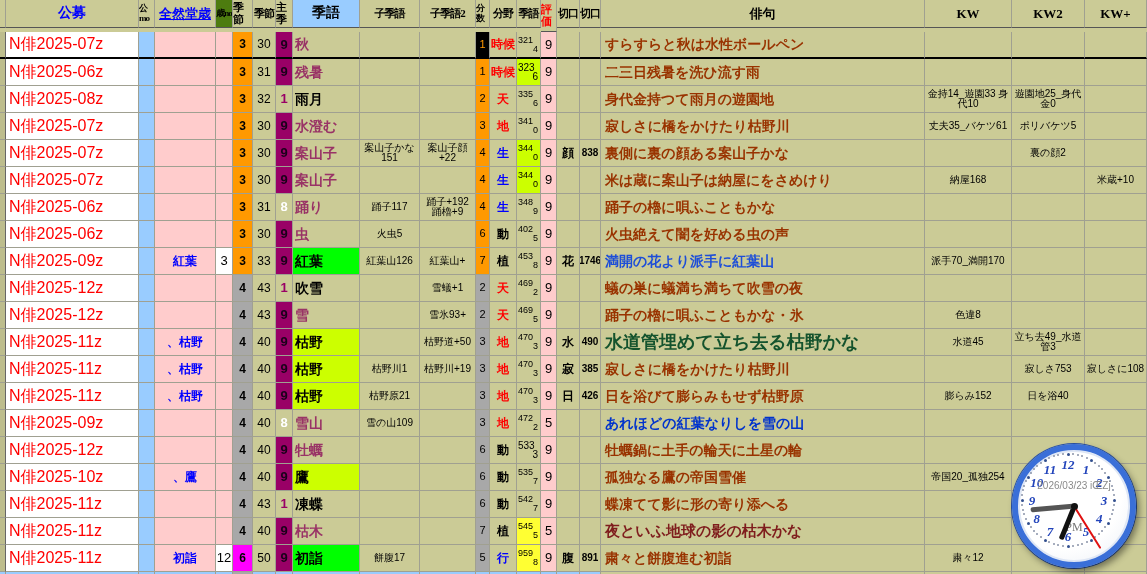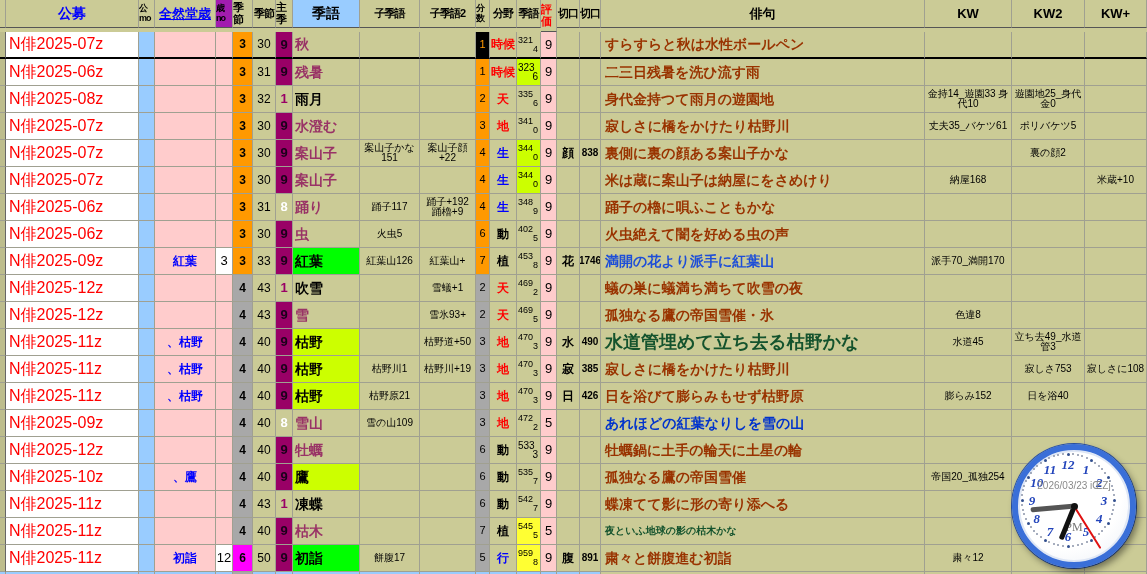--- a/index.html
+++ b/index.html
@@ -3,21 +3,21 @@
 <meta charset="utf-8">
 <style>
   html,body{margin:0;padding:0;}
   body{font-family:"Liberation Sans","DejaVu Sans",sans-serif;}
   #app{position:relative;width:1147px;height:574px;overflow:hidden;background:#cbcb96;}
   #grid{position:absolute;left:0;top:0;}
   .row{display:flex;}
   .cell{box-sizing:border-box;border-right:1px solid #a0a091;border-bottom:1px solid #a0a091;
         display:flex;align-items:center;justify-content:center;overflow:hidden;
         font-family:"Liberation Sans","DejaVu Sans",sans-serif;white-space:pre-wrap;line-height:1.05;}
-  .hdr{font-weight:bold;}
+  .hdr{font-weight:bold;font-family:Liberation Serif, serif;}
   .left{justify-content:flex-start;}
   .stack{flex-direction:column;align-items:stretch;justify-content:center;}
   .stack span{display:block;line-height:9px;}
   .stack .t{text-align:left;padding-left:1px;}
   .stack .b{text-align:right;padding-right:2px;}
   .stack2 span{display:block;line-height:10px;text-align:center;font-weight:bold;}
   
   #clock{position:absolute;left:1012px;top:444px;width:112px;height:112px;border-radius:50%;
          background:radial-gradient(circle at 40% 35%, #ffffff 60%, #e8edf5 100%);
          border:6px solid #3a6fd8;box-shadow:0 0 0 2px #dfe7f5 inset, 3px 4px 7px rgba(0,0,0,.45), 0 0 0 1px #2a52a8;}
@@ -37,21 +37,21 @@
 </head>
 <body>
 
 <div id="app">
   <div id="grid">
       <div class="row">
         <div class="cell hdr" style="width: 6px; height: 28px; background: rgb(203, 203, 150); border-bottom: 1px solid rgb(85, 85, 85); font-size: 11px; letter-spacing: -1px;"></div>
         <div class="cell hdr" style="width: 133px; height: 28px; background: rgb(203, 203, 150); border-bottom: 1px solid rgb(85, 85, 85); color: rgb(0, 0, 255); font-size: 14px;">公募</div>
         <div class="cell hdr" style="width: 16px; height: 28px; background: rgb(203, 203, 150); border-bottom: 1px solid rgb(85, 85, 85); font-size: 9px; letter-spacing: -1px;">公mo</div>
         <div class="cell hdr" style="width: 61px; height: 28px; background: rgb(203, 203, 150); border-bottom: 1px solid rgb(85, 85, 85); color: rgb(0, 0, 255); font-size: 13px; text-decoration: underline;">全然堂歳</div>
-        <div class="cell hdr" style="width: 17px; height: 28px; background: #a21caf; border-bottom: 1px solid rgb(85, 85, 85); font-size: 9px; letter-spacing: -1px;">歳no</div>
+        <div class="cell hdr" style="width: 17px; height: 28px; background: #4d7c0f; border-bottom: 1px solid rgb(85, 85, 85); font-size: 9px; letter-spacing: -1px;">歳no</div>
         <div class="cell hdr" style="width: 20px; height: 28px; background: rgb(203, 203, 150); border-bottom: 1px solid rgb(85, 85, 85); font-size: 11px; letter-spacing: -1px;">季節</div>
         <div class="cell hdr" style="width: 23px; height: 28px; background: rgb(203, 203, 150); border-bottom: 1px solid rgb(85, 85, 85); font-size: 11px; letter-spacing: -1px;">季節</div>
         <div class="cell hdr" style="width: 17px; height: 28px; background: rgb(203, 203, 150); border-bottom: 1px solid rgb(85, 85, 85); font-size: 11px; letter-spacing: -1px;">主季</div>
         <div class="cell hdr" style="width: 67px; height: 28px; background: rgb(153, 204, 255); border-bottom: 1px solid rgb(85, 85, 85); font-size: 14px;">季語</div>
         <div class="cell hdr" style="width: 60px; height: 28px; background: rgb(203, 203, 150); border-bottom: 1px solid rgb(85, 85, 85); font-size: 11px; letter-spacing: -1px;">子季語</div>
         <div class="cell hdr" style="width: 56px; height: 28px; background: rgb(203, 203, 150); border-bottom: 1px solid rgb(85, 85, 85); font-size: 11px; letter-spacing: -1px;">子季語2</div>
         <div class="cell hdr" style="width: 14px; height: 28px; background: rgb(203, 203, 150); border-bottom: 1px solid rgb(85, 85, 85); font-size: 9px; letter-spacing: -1px;">分数</div>
         <div class="cell hdr" style="width: 27px; height: 28px; background: rgb(203, 203, 150); border-bottom: 1px solid rgb(85, 85, 85); font-size: 11px; letter-spacing: -1px;">分野</div>
         <div class="cell hdr" style="width: 24px; height: 28px; background: rgb(203, 203, 150); border-bottom: 1px solid rgb(85, 85, 85); font-size: 11px; letter-spacing: -1px;">季語</div>
         <div class="cell hdr" style="width: 16px; height: 32px; background: rgb(203, 203, 150); border-bottom: 1px solid rgb(85, 85, 85); color: rgb(255, 0, 0); font-size: 11px; letter-spacing: -1px;">評価</div>
@@ -303,21 +303,21 @@
         <div class="cell" style="width: 17px; height: 27px; font-weight: bold; font-size: 13px; color: rgb(26, 0, 26); background: rgb(153, 0, 102);">9</div>
         <div class="cell left" style="width: 67px; height: 27px; padding-left: 2px; font-weight: bold; font-size: 14px; color: rgb(153, 51, 102); background: rgb(203, 203, 150);">雪</div>
         <div class="cell" style="width: 60px; height: 27px; font-size: 10px; text-align: center; background: rgb(203, 203, 150);"></div>
         <div class="cell" style="width: 56px; height: 27px; font-size: 10px; text-align: center; background: rgb(203, 203, 150);">雪氷93+</div>
         <div class="cell" style="width: 14px; height: 27px; font-size: 11px; background: rgb(168, 168, 168);">2</div>
         <div class="cell" style="width: 27px; height: 27px; font-weight: bold; font-size: 12px; color: rgb(255, 0, 0); background: rgb(203, 203, 150);">天</div>
         <div class="cell stack" style="width: 24px; height: 27px; font-size: 9px; background: rgb(203, 203, 150);"><span class="t">469</span><span class="b">5</span></div>
         <div class="cell" style="width: 16px; height: 27px; font-size: 13px; background: rgb(255, 204, 204);">9</div>
         <div class="cell" style="width: 23px; height: 27px; font-weight: bold; font-size: 12px; background: rgb(203, 203, 150);"></div>
         <div class="cell" style="width: 21px; height: 27px; background: rgb(203, 203, 150);"></div>
-        <div class="cell left" style="width: 324px; height: 27px; padding-left: 4px; font-weight: bold; font-size: 14px; color: rgb(153, 51, 0); background: rgb(203, 203, 150);">孤独なる鷹の帝国雪催・氷</div>
+        <div class="cell left" style="width: 324px; height: 27px; padding-left: 4px; font-weight: bold; font-size: 14px; color: rgb(153, 51, 0); background: rgb(203, 203, 150);">踊子の櫓に唄ふこともかな・氷</div>
         <div class="cell" style="width: 87px; height: 27px; font-size: 10px; text-align: center; background: rgb(203, 203, 150);">色違8</div>
         <div class="cell" style="width: 73px; height: 27px; font-size: 10px; text-align: center; background: rgb(203, 203, 150);"></div>
         <div class="cell" style="width: 62px; height: 27px; font-size: 10px; text-align: center; background: rgb(203, 203, 150);"></div>
       </div>
       <div class="row">
         <div class="cell" style="width: 6px; height: 27px; border-right: 1px solid rgb(102, 102, 102); background: rgb(189, 189, 141);"></div>
         <div class="cell left" style="width: 133px; height: 27px; color: rgb(255, 0, 0); font-size: 16px; padding-left: 3px; background: rgb(255, 255, 255);">N俳2025-11z</div>
         <div class="cell" style="width: 16px; height: 27px; background: rgb(153, 204, 255);"></div>
         <div class="cell" style="width: 61px; height: 27px; color: rgb(0, 0, 255); font-weight: bold; font-size: 12px; background: rgb(255, 204, 204);">、枯野</div>
         <div class="cell" style="width: 17px; height: 27px; font-size: 13px; background: rgb(255, 204, 204);"></div>
@@ -487,21 +487,21 @@
         <div class="cell" style="width: 17px; height: 27px; font-weight: bold; font-size: 13px; color: rgb(26, 0, 26); background: rgb(153, 0, 102);">9</div>
         <div class="cell left" style="width: 67px; height: 27px; padding-left: 2px; font-weight: bold; font-size: 14px; color: rgb(153, 51, 102); background: rgb(203, 203, 150);">枯木</div>
         <div class="cell" style="width: 60px; height: 27px; font-size: 10px; text-align: center; background: rgb(203, 203, 150);"></div>
         <div class="cell" style="width: 56px; height: 27px; font-size: 10px; text-align: center; background: rgb(203, 203, 150);"></div>
         <div class="cell" style="width: 14px; height: 27px; font-size: 11px; background: rgb(168, 168, 168);">7</div>
         <div class="cell" style="width: 27px; height: 27px; font-weight: bold; font-size: 12px; color: rgb(0, 0, 0); background: rgb(203, 203, 150);">植</div>
         <div class="cell stack" style="width: 24px; height: 27px; font-size: 9px; background: rgb(255, 255, 51);"><span class="t">545</span><span class="b">5</span></div>
         <div class="cell" style="width: 16px; height: 27px; font-size: 13px; background: rgb(255, 204, 204);">5</div>
         <div class="cell" style="width: 23px; height: 27px; font-weight: bold; font-size: 12px; background: rgb(203, 203, 150);"></div>
         <div class="cell" style="width: 21px; height: 27px; background: rgb(203, 203, 150);"></div>
-        <div class="cell left" style="width: 324px; height: 27px; padding-left: 4px; font-weight: bold; font-size: 10px; color: #14532d; background: rgb(203, 203, 150);">夜といふ地球の影の枯木かな</div>
+        <div class="cell left" style="width: 324px; height: 27px; padding-left: 4px; font-weight: bold; font-size: 15px; color: #7f1d1d; background: rgb(203, 203, 150);">夜といふ地球の影の枯木かな</div>
         <div class="cell" style="width: 87px; height: 27px; font-size: 10px; text-align: center; background: rgb(203, 203, 150);"></div>
         <div class="cell" style="width: 73px; height: 27px; font-size: 10px; text-align: center; background: rgb(203, 203, 150);"></div>
         <div class="cell" style="width: 62px; height: 27px; font-size: 10px; text-align: center; background: rgb(203, 203, 150);"></div>
       </div>
       <div class="row">
         <div class="cell" style="width: 6px; height: 27px; border-right: 1px solid rgb(102, 102, 102); background: rgb(189, 189, 141);"></div>
         <div class="cell left" style="width: 133px; height: 27px; color: rgb(255, 0, 0); font-size: 16px; padding-left: 3px; background: rgb(255, 255, 255);">N俳2025-11z</div>
         <div class="cell" style="width: 16px; height: 27px; background: rgb(153, 204, 255);"></div>
         <div class="cell" style="width: 61px; height: 27px; color: rgb(0, 0, 255); font-weight: bold; font-size: 12px; background: rgb(255, 204, 204);">初詣</div>
         <div class="cell" style="width: 17px; height: 27px; font-size: 13px; background: rgb(255, 255, 255);">12</div>

